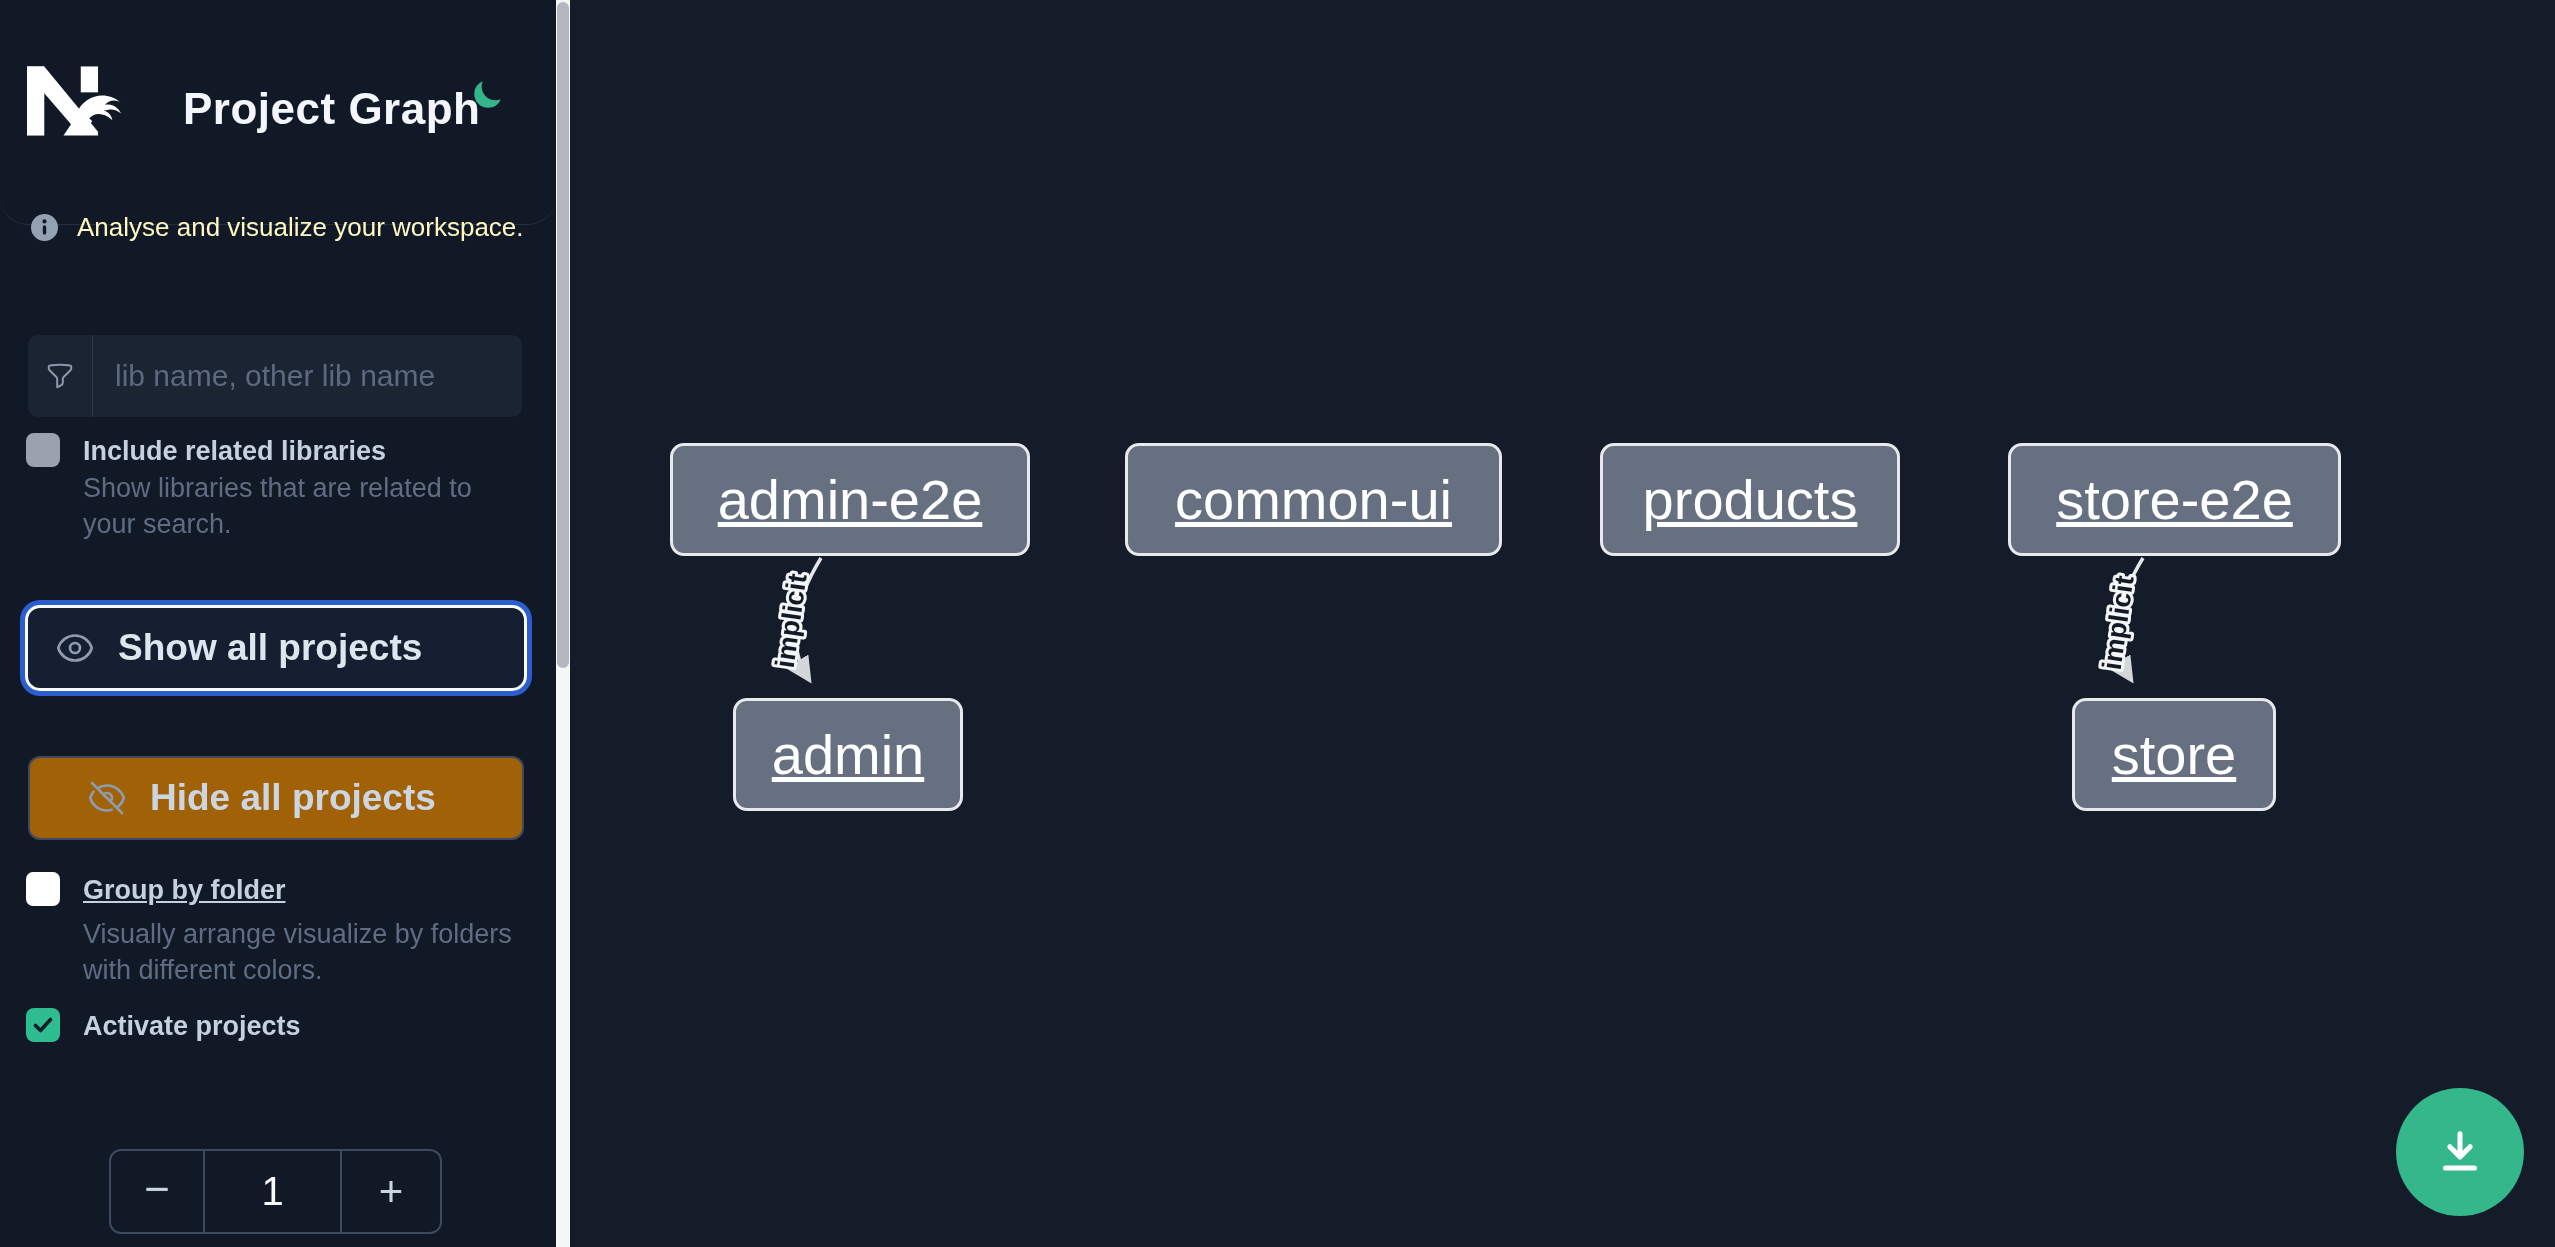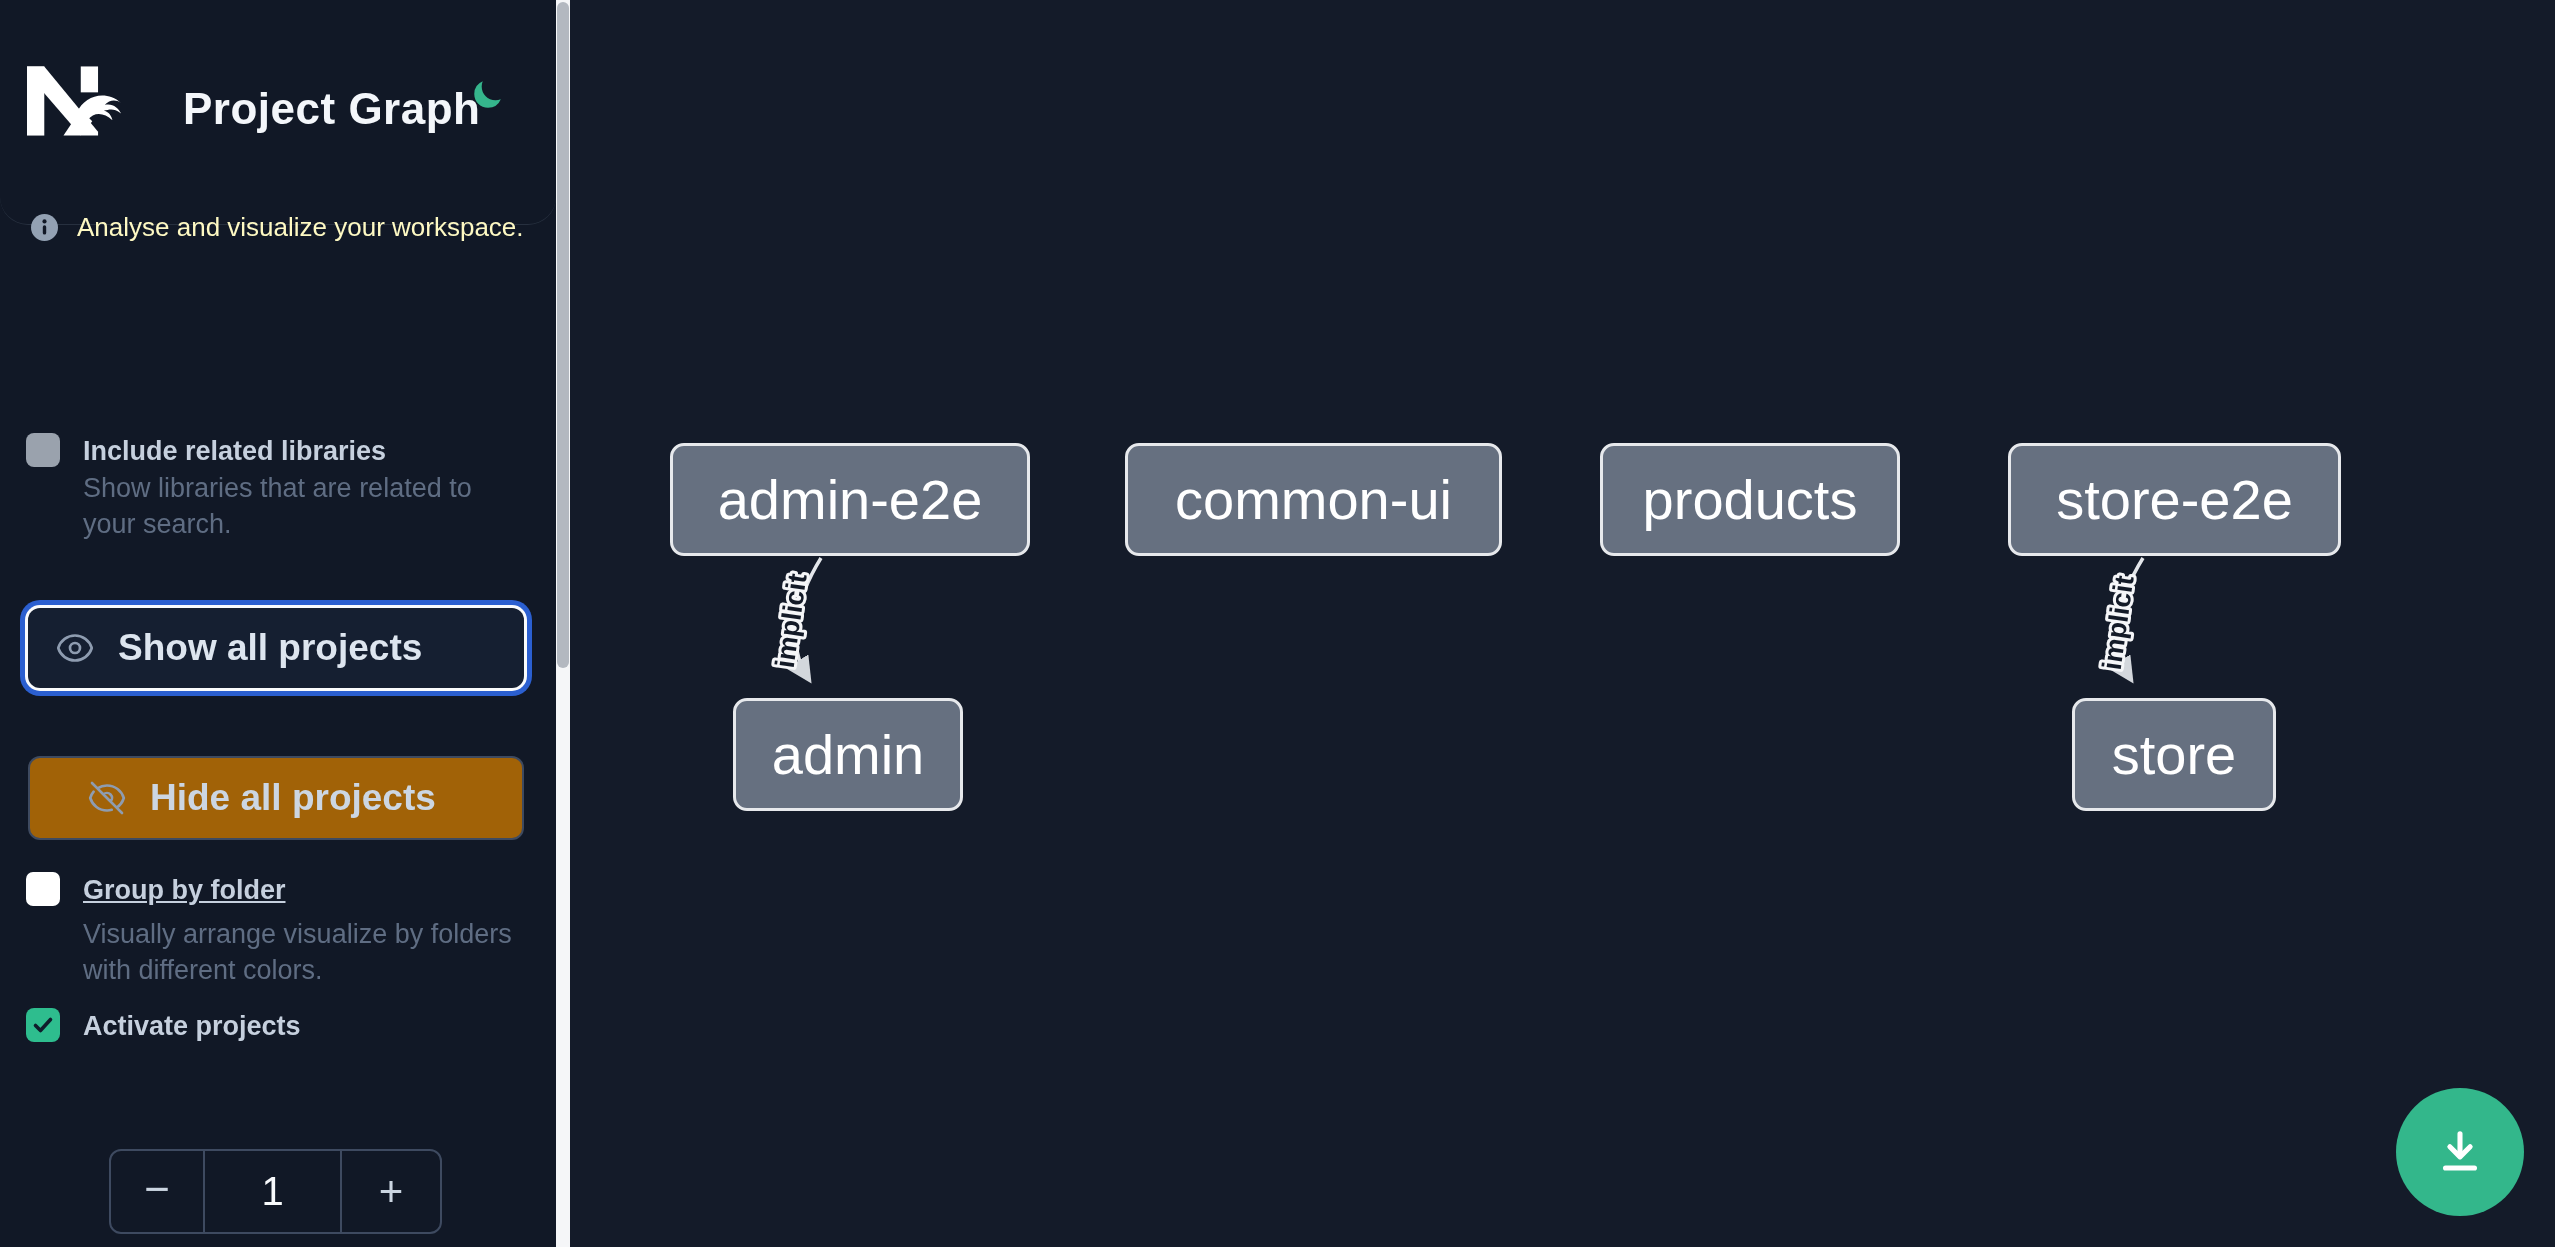--- a/index.html
+++ b/index.html
@@ -48,21 +48,21 @@
   
   .stepper{position:absolute;left:109px;top:1149px;width:333px;height:85px;border:2px solid #3e4a60;border-radius:12px;display:grid;grid-template-columns:94px 137px 1fr;box-sizing:border-box;overflow:hidden;}
   .stepper>div{display:flex;align-items:center;justify-content:center;}
   .step-minus{border-right:2px solid #3e4a60;color:#cbd5e1;font-size:44px;cursor:pointer;padding-bottom:6px;}
   .step-value{border-right:2px solid #3e4a60;color:#f8fafc;font-size:40px;}
   .step-plus{color:#cbd5e1;font-size:42px;font-weight:300;cursor:pointer;}
   
   .canvas{position:absolute;left:570px;top:0;width:1985px;height:1247px;background:#141b29;}
   .edges{position:absolute;left:0;top:0;width:2555px;height:1247px;pointer-events:none;}
   .node{position:absolute;height:107px;background:#667080;border:3px solid #e7e9ec;border-radius:14px;
-    color:#ffffff;font-size:56px;display:flex;align-items:center;justify-content:center;cursor:pointer;white-space:nowrap;}
+    color:#ffffff;font-size:56px;display:flex;align-items:center;justify-content:center;cursor:pointer;white-space:nowrap;text-decoration:underline;}
   .n-admin-e2e{left:670px;top:443px;width:354px;}
   .n-common-ui{left:1125px;top:443px;width:371px;}
   .n-products{left:1600px;top:443px;width:294px;}
   .n-store-e2e{left:2008px;top:443px;width:327px;}
   .n-admin{left:733px;top:698px;width:224px;}
   .n-store{left:2072px;top:698px;width:198px;}
   .edge-label{font-size:27px;font-weight:700;fill:#131a27;stroke:#f5f6f8;stroke-width:6px;paint-order:stroke;stroke-linejoin:round;}
   
   .fab{position:absolute;left:2396px;top:1088px;width:128px;height:128px;border-radius:50%;background:#33b78b;display:flex;align-items:center;justify-content:center;cursor:pointer;}
 </style>
@@ -128,20 +128,28 @@
 
   <div class="info-row">
     <svg width="27" height="27" viewBox="0 0 27 27">
       <circle cx="13.5" cy="13.5" r="13.5" fill="#93a1b3"></circle>
       <circle cx="13.5" cy="7.4" r="2.1" fill="#111826"></circle>
       <rect x="11.8" y="11.2" width="3.4" height="9.4" rx="1.7" fill="#111826"></rect>
     </svg>
     <span class="info-text">Analyse and visualize your workspace.</span>
   </div>
 
+  <div class="search">
+    <span class="icon-cell">
+      <svg width="30" height="30" viewBox="0 0 24 24" fill="none" stroke="#8b99ad" stroke-width="1.6" stroke-linecap="round" stroke-linejoin="round">
+        <path d="M12 3c2.755 0 5.455.232 8.083.678.533.09.917.556.917 1.096v1.044a2.25 2.25 0 01-.659 1.591l-5.432 5.432a2.25 2.25 0 00-.659 1.591v2.927a2.25 2.25 0 01-1.244 2.013L9.75 21v-6.568a2.25 2.25 0 00-.659-1.591L3.659 7.409A2.25 2.25 0 013 5.818V4.774c0-.54.384-1.006.917-1.096A48.32 48.32 0 0112 3z"></path>
+      </svg>
+    </span>
+    <input type="text" placeholder="lib name, other lib name" style="">
+  </div>
 
   <span class="checkbox cb-include"></span>
   <span class="opt-label lbl-include">Include related libraries</span>
   <div class="opt-desc desc-include">Show libraries that are related to your search.</div>
 
   <div class="btn btn-show">
     <span class="btn-icon">
       <svg width="40" height="40" viewBox="0 0 24 24" fill="none" stroke="#8e9cb0" stroke-width="1.6" stroke-linecap="round" stroke-linejoin="round">
         <path d="M2.036 12.322a1.012 1.012 0 010-.644C3.423 7.51 7.36 4.5 12 4.5c4.638 0 8.573 3.007 9.963 7.178.07.207.07.431 0 .639C20.577 16.49 16.64 19.5 12 19.5c-4.638 0-8.573-3.007-9.964-7.178z"></path>
         <circle cx="12" cy="12" r="3"></circle>

